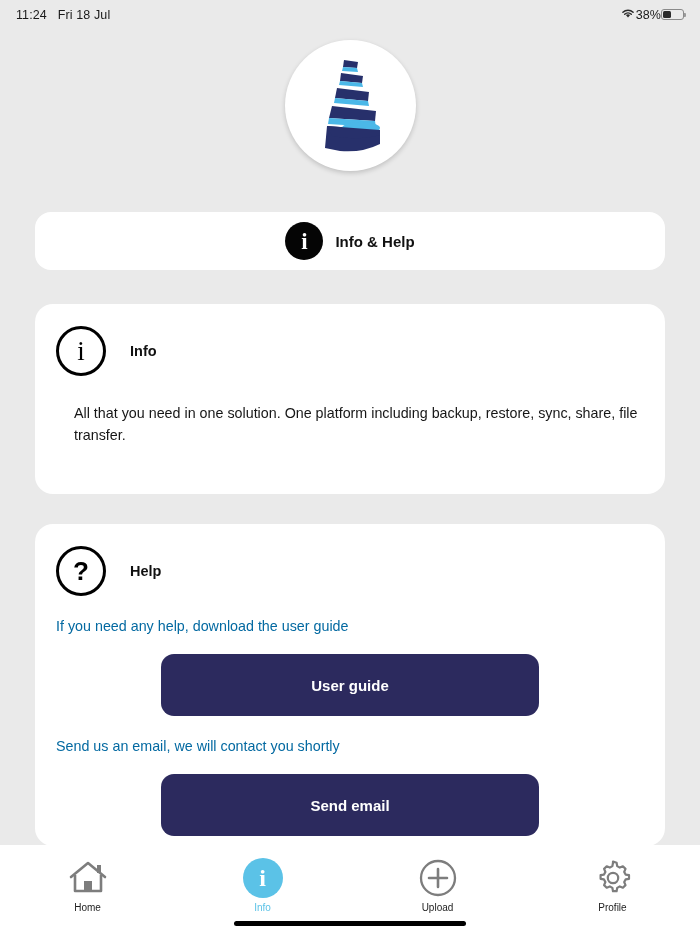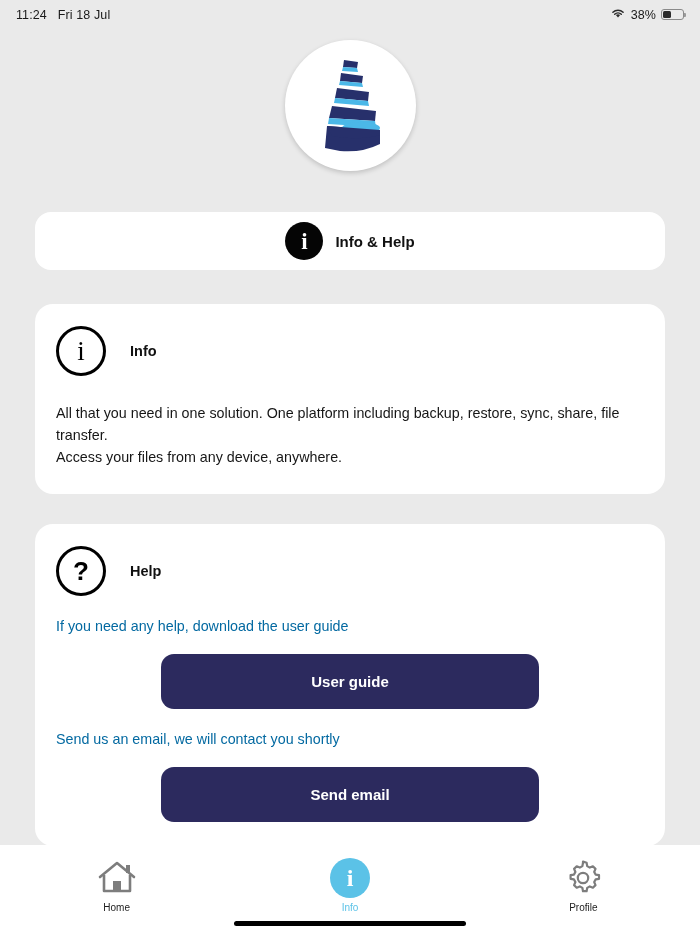--- a/index.html
+++ b/index.html
@@ -21,21 +21,21 @@
     width: 700px; height: 22px;
     display: flex; align-items: flex-end;
     padding: 0 16px;
     font-size: 12.5px; color: #1a1a1a;
     letter-spacing: .1px;
   }
   .sb-time { font-weight: 400; }
   .sb-date { margin-left: 11px; font-weight: 400; }
   .sb-right {
     margin-left: auto;
-    display: flex; align-items: center; gap: 5px;
+    display: flex; align-items: center; 
   }
   .sb-pct { font-size: 12.5px; }
   .wifi-ico { display: block; }
   .batt {
     position: relative;
     width: 23px; height: 11px;
     border: 1.2px solid #8a8a8a;
     border-radius: 3px;
     display: flex; align-items: center;
   }
@@ -101,32 +101,32 @@
     font-size: 27px; color: #000;
     font-family: "Liberation Serif", serif;
     line-height: 1;
   }
   .circ-icon.q { font-family: "Liberation Sans", sans-serif; font-weight: bold; font-size: 26px; }
   .card-head-label {
     margin-left: 24px;
     font-size: 14.5px; font-weight: bold; color: #111;
   }
   .card-body {
-    padding: 26px 22px 0 21px;
+    padding: 26px 22px 0 39px;
     font-size: 14.3px; color: #161616; line-height: 1.55;
   }
   .card-body p { margin: 0; }
 
   .help-text {
     padding: 22px 21px 0 21px;
     font-size: 14.3px; color: #0369a1;
   }
   .btn {
     display: block;
-    width: 378px; height: 55px;
+    width: 378px; height: 62px;
     margin: 20px auto 0 auto;
     background: #2c2a5e; color: #fff;
     border: none; border-radius: 13px;
     font-family: "Liberation Sans", sans-serif;
     font-size: 15px; font-weight: bold;
     cursor: pointer;
   }
 
   
   .tabbar {
@@ -205,21 +205,20 @@
     <span class="hdr-title">Info &amp; Help</span>
   </div>
 
   <div class="card" id="info-card">
     <div class="card-head">
       <span class="circ-icon">i</span>
       <span class="card-head-label">Info</span>
     </div>
     <div class="card-body">
       <p>All that you need in one solution. One platform including backup, restore, sync, share, file transfer.</p>
-      <p>Access your files from any device, anywhere.</p>
     </div>
   </div>
 
   <div class="card" id="help-card">
     <div class="card-head">
       <span class="circ-icon q">?</span>
       <span class="card-head-label">Help</span>
     </div>
     <div class="help-text">If you need any help, download the user guide</div>
     <button class="btn">User guide</button>
@@ -241,20 +240,29 @@
       <span class="tab-label">Home</span>
     </div>
 
     <div class="tab active">
       <span class="tab-ico">
         <span class="info-badge">i</span>
       </span>
       <span class="tab-label">Info</span>
     </div>
 
+    <div class="tab">
+      <span class="tab-ico">
+        <svg width="40" height="40" viewBox="0 0 40 40">
+          <circle cx="20" cy="20" r="17" stroke="#7d7d7d" stroke-width="2.3" fill="none"></circle>
+          <path d="M20 11 L20 29 M11 20 L29 20" stroke="#7d7d7d" stroke-width="2.6" stroke-linecap="round"></path>
+        </svg>
+      </span>
+      <span class="tab-label">Upload</span>
+    </div>
 
 
     <div class="tab">
       <span class="tab-ico">
         <svg width="40" height="40" viewBox="0 0 40 40">
           <path d="M20 3.5 l3.6 1.3 .6 3.3 2.6 1.5 3.1-1.3 2.6 2.6 -1.3 3.1 1.5 2.6 3.3 .6 0 3.6 -3.3 .6 -1.5 2.6 1.3 3.1 -2.6 2.6 -3.1-1.3 -2.6 1.5 -.6 3.3 -3.6 0 -.6-3.3 -2.6-1.5 -3.1 1.3 -2.6-2.6 1.3-3.1 -1.5-2.6 -3.3-.6 0-3.6 3.3-.6 1.5-2.6 -1.3-3.1 2.6-2.6 3.1 1.3 2.6-1.5 .6-3.3 Z" stroke="#7d7d7d" stroke-width="2.2" fill="none" stroke-linejoin="round"></path>
           <circle cx="20" cy="20" r="5.2" stroke="#7d7d7d" stroke-width="2.2" fill="none"></circle>
         </svg>
       </span>
       <span class="tab-label">Profile</span>

